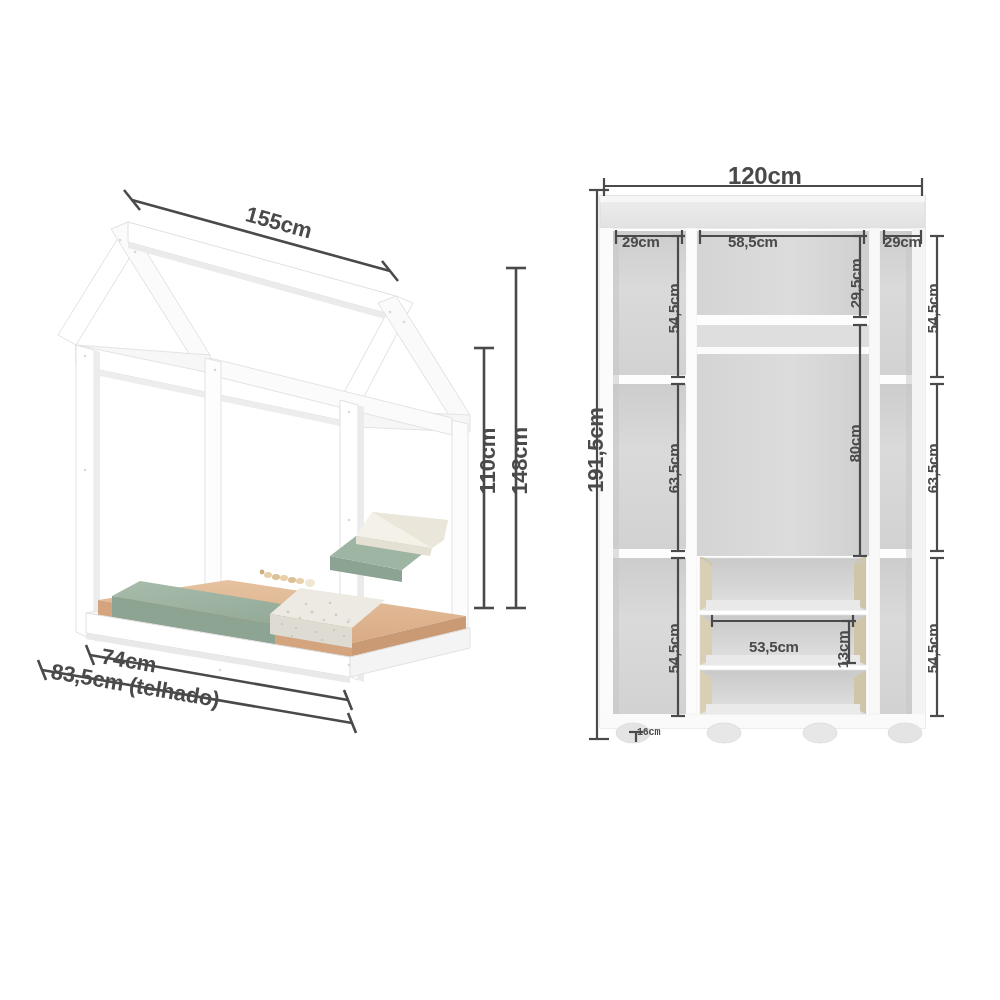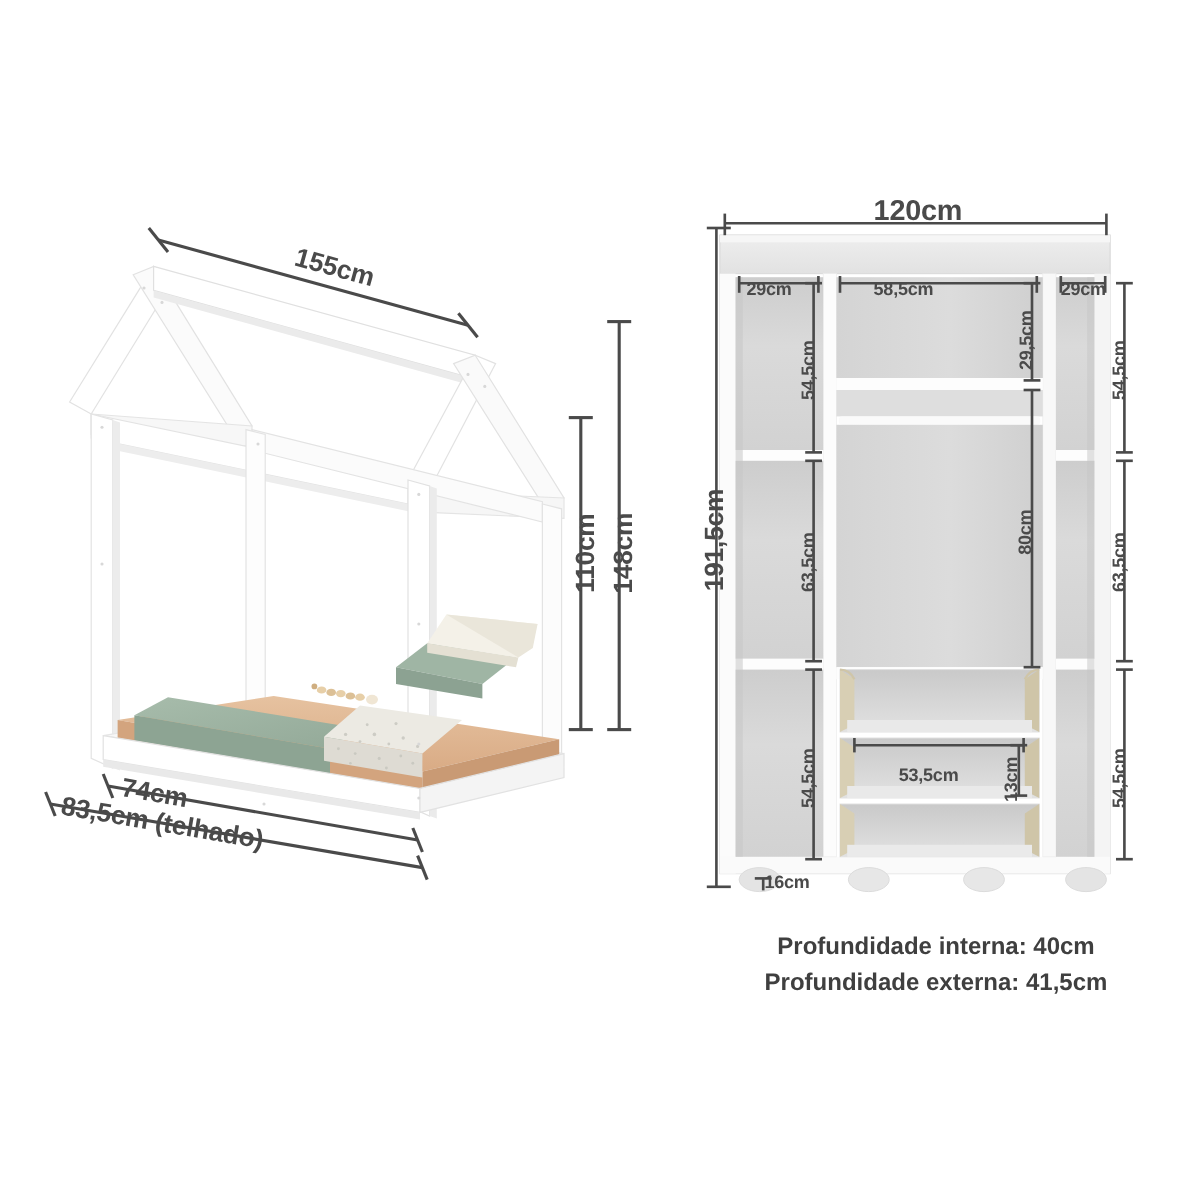--- a/index.html
+++ b/index.html
@@ -377,19 +377,17 @@
 <div class="dim" style="left:749px;top:618px;font-size:15px;margin-top:20px;">53,5cm</div>
 
 <div class="dim vert" style="left:824px;top:641px;font-size:15px;transform:rotate(-90deg);">13cm</div>
 
 <div class="dim vert" style="left:908px;top:300px;font-size:15px;transform:rotate(-90deg);">54,5cm</div>
 
 <div class="dim vert" style="left:908px;top:460px;font-size:15px;transform:rotate(-90deg);">63,5cm</div>
 
 <div class="dim vert" style="left:908px;top:640px;font-size:15px;transform:rotate(-90deg);">54,5cm</div>
 
-<div class="dim" style="left:637px;top:727px;font-size:15px;">16cm</div>
-
-<div class="caption" style="left:565px;top:778px;width:430px;font-size:20px;">Profundidade interna: 40cm</div>
-
-<div class="caption" style="left:565px;top:808px;width:430px;font-size:20px;">Profundidade externa: 41,5cm</div>
+<div class="dim" style="left:637px;top:727px;font-size:10px;font-family:Liberation Mono, monospace;">16cm</div>
+
+
 
 </div>
 
 </body></html>

